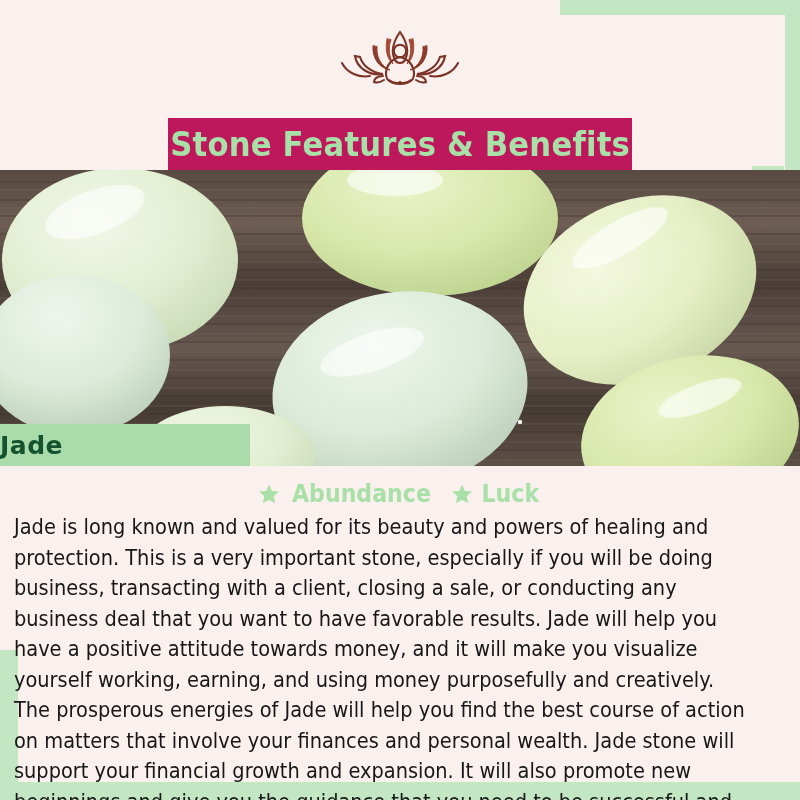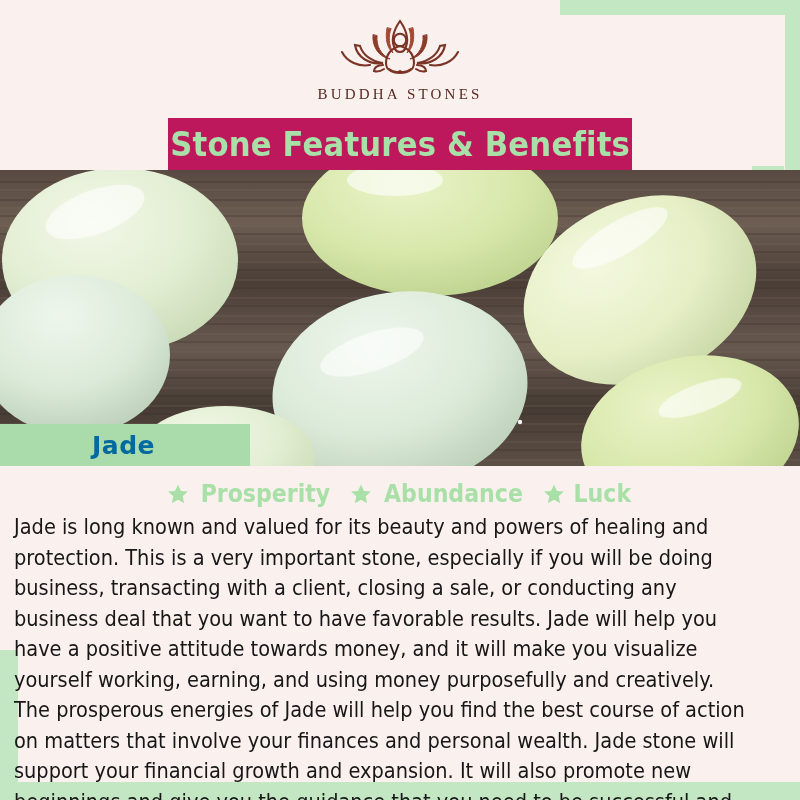--- a/index.html
+++ b/index.html
@@ -57,22 +57,22 @@
   #photo-svg { width:800px; height:296px; display:block; }
 
   
   #jade-label-band {
     position:absolute; left:0; top:424px; width:250px; height:42px;
     background:#a9dcaa; z-index:5;
     display:flex; align-items:center;
   }
   #jade-label-text {
     font-family:"DejaVu Sans", sans-serif;
-    font-weight:bold; font-size:25px; color:#0369a1;
-    margin-left:92px; letter-spacing:0.5px;
+    font-weight:bold; font-size:25px; color:#14532d;
+    letter-spacing:0.5px;
   }
 
   
   #benefits-row {
     position:absolute; left:0; top:478px; width:800px; height:32px;
     display:flex; align-items:center; justify-content:center;
     gap:14px; z-index:3;
   }
   .benefit { display:flex; align-items:center; gap:6px; }
   .benefit-star { width:22px; height:22px; display:block; }
@@ -117,21 +117,20 @@
       <path d="M120 30 C118 42 106 50 92 48 C104 46 112 40 115 31 Z"></path>
       <path d="M17 37 C22 47 34 52 45 50"></path>
       <path d="M133 37 C128 47 116 52 105 50"></path>
       <circle cx="75" cy="25" r="6.2"></circle>
       <path d="M75 31 C66 33 61 40 61 48 C61 54 66 58 75 58 C84 58 89 54 89 48 C89 40 84 33 75 31 Z"></path>
       <path d="M58 50 C52 50 49 53 49 56 C52 57 56 56 59 54"></path>
       <path d="M92 50 C98 50 101 53 101 56 C98 57 94 56 91 54"></path>
       <path d="M64 54 C68 57 72 58 75 56 C78 58 82 57 86 54"></path>
     </g>
   </svg>
-  <div id="logo-wordmark">BUDDHA STONES</div>
 </div>
 
 <div id="title-banner">
   <div id="banner-title">Stone Features &amp; Benefits</div>
 </div>
 
 <div id="photo-band">
   <svg id="photo-svg" viewBox="0 0 800 296" preserveAspectRatio="none">
     <defs>
       <linearGradient id="wood" x1="0" y1="0" x2="0" y2="1">
@@ -202,26 +201,20 @@
 
 <div id="jade-label-band">
   <span id="jade-label-text">Jade</span>
 </div>
 
 <div id="benefits-row">
   <div class="benefit">
     <svg class="benefit-star" viewBox="0 0 24 24">
       <polygon points="12,1.5 15.2,8.6 22.8,9.4 17.1,14.5 18.7,22 12,18.2 5.3,22 6.9,14.5 1.2,9.4 8.8,8.6" fill="#a8e0a8"></polygon>
     </svg>
-    <span class="benefit-label">Prosperity</span>
-  </div>
-  <div class="benefit">
-    <svg class="benefit-star" viewBox="0 0 24 24">
-      <polygon points="12,1.5 15.2,8.6 22.8,9.4 17.1,14.5 18.7,22 12,18.2 5.3,22 6.9,14.5 1.2,9.4 8.8,8.6" fill="#a8e0a8"></polygon>
-    </svg>
     <span class="benefit-label">Abundance</span>
   </div>
   <div class="benefit">
     <svg class="benefit-star" viewBox="0 0 24 24">
       <polygon points="12,1.5 15.2,8.6 22.8,9.4 17.1,14.5 18.7,22 12,18.2 5.3,22 6.9,14.5 1.2,9.4 8.8,8.6" fill="#a8e0a8"></polygon>
     </svg>
     <span class="benefit-label">Luck</span>
   </div>
 </div>
 

